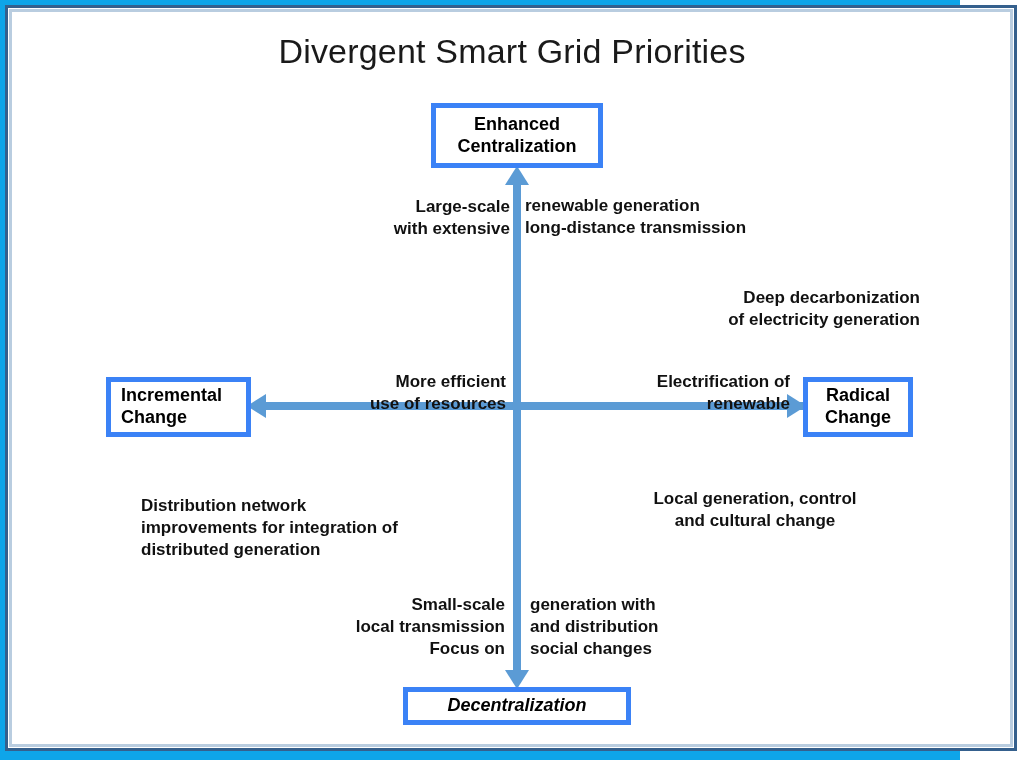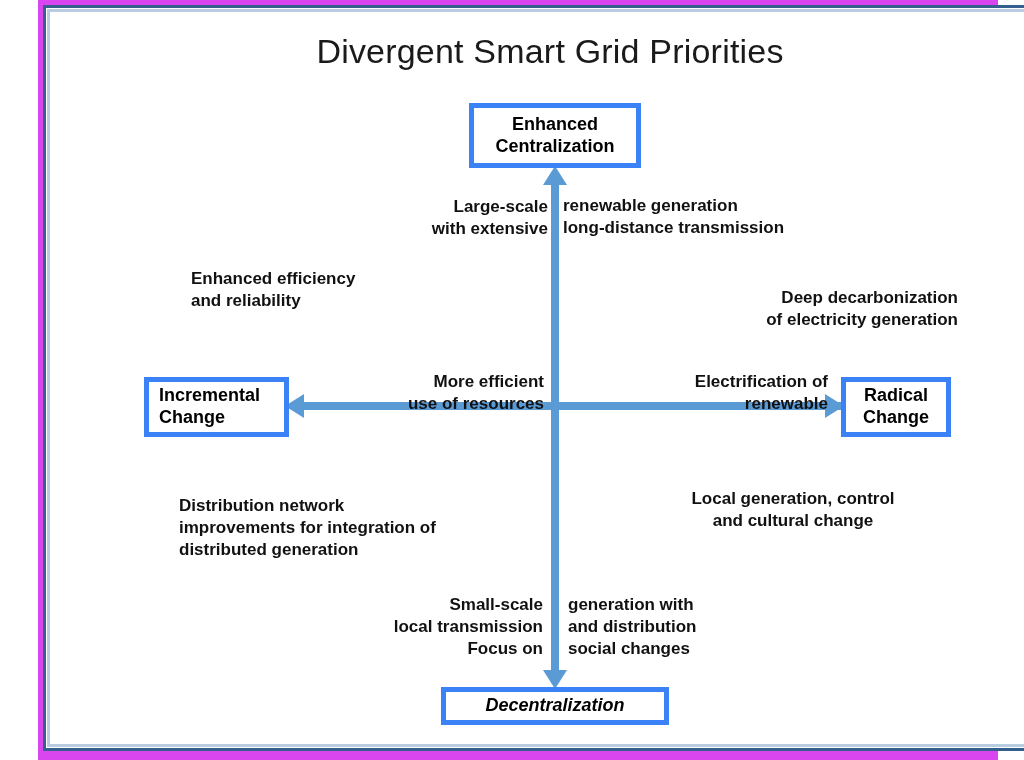--- a/index.html
+++ b/index.html
@@ -11,22 +11,21 @@
     width: 1024px;
     height: 760px;
     font-family: "Liberation Sans", sans-serif;
     overflow: hidden;
   }
 
   #canvas {
     position: relative;
     width: 960px;
     height: 760px;
-    background: #d946ef;
-    margin-left: 38px;
+    background: #0ea5e9;
   }
 
   
   .frame-outer {
     position: absolute;
     left: 5px;
     top: 5px;
     width: 1012px;
     height: 746px;
     box-sizing: border-box;
@@ -215,22 +214,20 @@
 use of resources</div>
   <div class="lbl" id="lbl-mid-right">Electrification of
 renewable</div>
   <div class="lbl" id="lbl-bot-left">Small-scale
 local transmission
 Focus on</div>
   <div class="lbl" id="lbl-bot-right">generation with
 and distribution
 social changes</div>
 
-  <div class="lbl" id="lbl-q2">Enhanced efficiency
-and reliability</div>
   <div class="lbl" id="lbl-q1">Deep decarbonization
 of electricity generation</div>
   <div class="lbl" id="lbl-q3">Distribution network
 improvements for integration of
 distributed generation</div>
   <div class="lbl" id="lbl-q4">Local generation, control
 and cultural change</div>
 
 </div>
 

